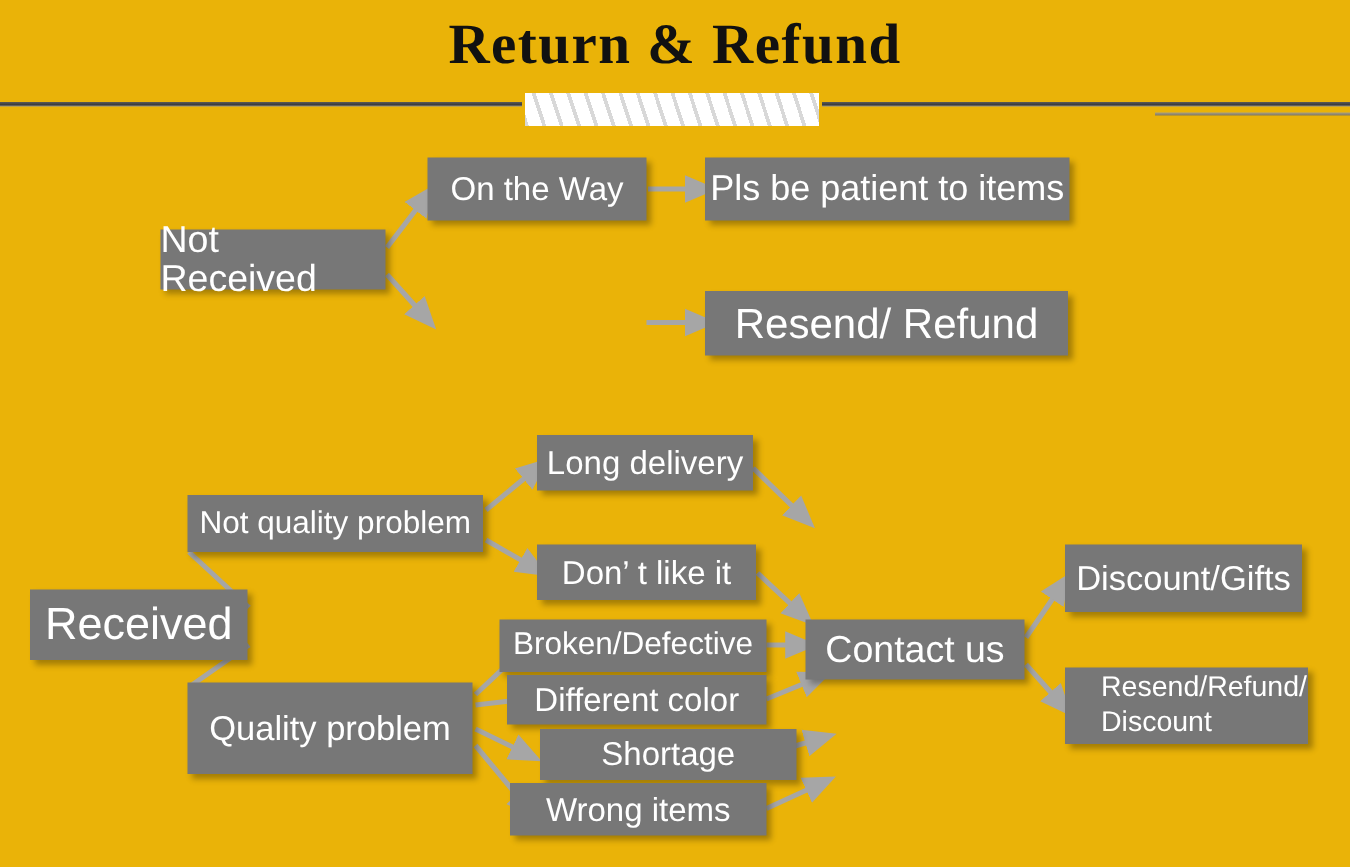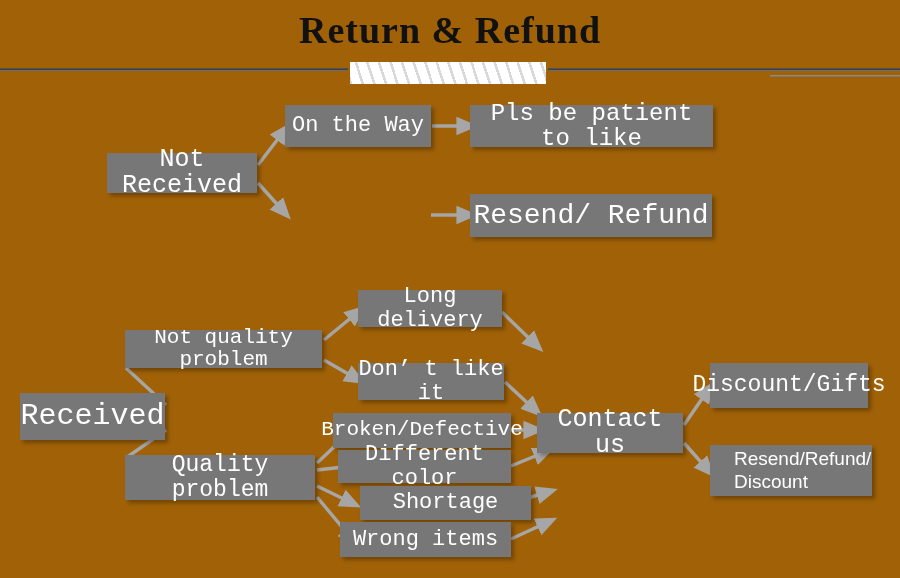--- a/index.html
+++ b/index.html
@@ -7,21 +7,21 @@
     padding: 0;
     background: #ffffff;
   }
   body {
     font-family: "Liberation Sans", sans-serif;
   }
   #page {
     position: relative;
     width: 900px;
     height: 578px;
-    background: #a16207;
+    background: #eab308;
     overflow: hidden;
   }
 
   
   #title {
     position: absolute;
     left: 0;
     top: 8px;
     width: 900px;
     text-align: center;
@@ -68,21 +68,21 @@
     background: #777777;
     color: #ffffff;
     display: flex;
     align-items: center;
     box-shadow: 3px 3px 4px rgba(0,0,0,0.30);
     font-family: "Liberation Sans", sans-serif;
     line-height: 1.05;
     white-space: pre-line;
     z-index: 3;
   }
-  .box.center { justify-content: center; text-align: center; font-family: Liberation Mono, monospace; }
+  .box.center { justify-content: center; text-align: left; }
   .box.left   { justify-content: flex-start; text-align: left; }
 
   
   #links {
     position: absolute;
     left: 0; top: 0;
     width: 900px; height: 578px;
     z-index: 1;
     pointer-events: none;
   }
@@ -136,34 +136,34 @@
     <g stroke="#a6a6a6" stroke-width="3.4" fill="none">
       <path d="M166,405 L126,368"></path>
       <path d="M166,430 L126,458"></path>
     </g>
   </svg>
 
   <div class="box center" style="left:107px; top:153px; width:150px; height:40px; font-size:25px;">Not Received</div>
 
   <div class="box center" style="left:285px; top:105px; width:146px; height:42px; font-size:22px;">On the Way</div>
 
-  <div class="box center" style="left:470px; top:105px; width:243px; height:42px; font-size:24px;">Pls be patient to like</div>
+  <div class="box center" style="left:470px; top:105px; width:243px; height:42px; font-size:24px;">Pls be patient to items</div>
 
 
   <div class="box center" style="left:470px; top:194px; width:242px; height:43px; font-size:28px;">Resend/ Refund</div>
 
   <div class="box center" style="left:20px; top:393px; width:145px; height:47px; font-size:30px;">Received</div>
 
   <div class="box center" style="left:358px; top:290px; width:144px; height:37px; font-size:22px;">Long delivery</div>
 
   <div class="box center" style="left:125px; top:330px; width:197px; height:38px; font-size:21px;">Not quality problem</div>
 
   <div class="box center" style="left:358px; top:363px; width:146px; height:37px; font-size:22px;">Don’  t like it</div>
 
-  <div class="box center" style="left:125px; top:455px; width:190px; height:45px; font-size:23px;">Quality problem</div>
+  <div class="box center" style="left:125px; top:455px; width:190px; height:61px; font-size:23px;">Quality problem</div>
 
   <div class="box center" style="left:333px; top:413px; width:178px; height:35px; font-size:21px;">Broken/Defective</div>
 
   <div class="box center" style="left:338px; top:450px; width:173px; height:33px; font-size:22px;">Different color</div>
 
   <div class="box center" style="left:340px; top:486px; width:171px; height:34px; font-size:22px;margin-left:20px;">Shortage</div>
 
   <div class="box center" style="left:340px; top:522px; width:171px; height:35px; font-size:22px;">Wrong items</div>
 
   <div class="box center" style="left:537px; top:413px; width:146px; height:40px; font-size:25px;">Contact us</div>

